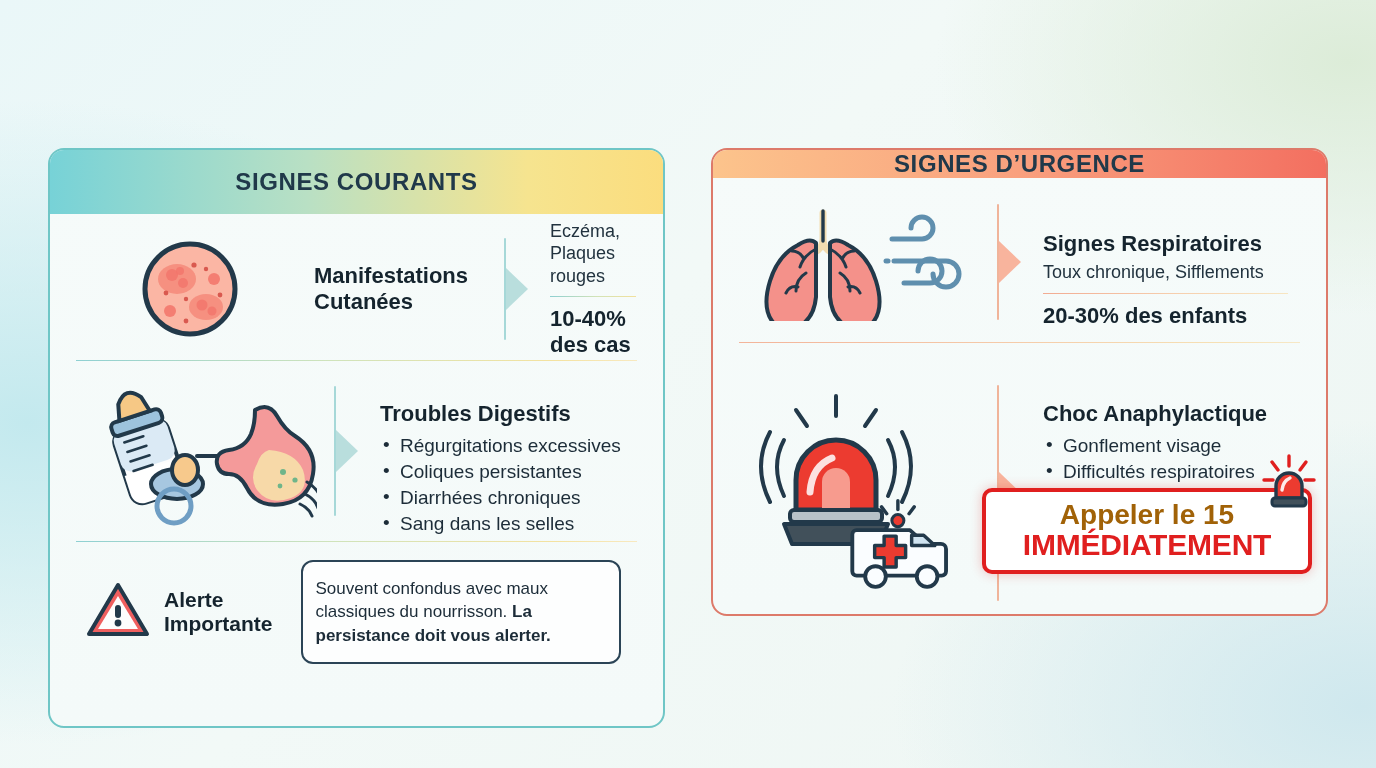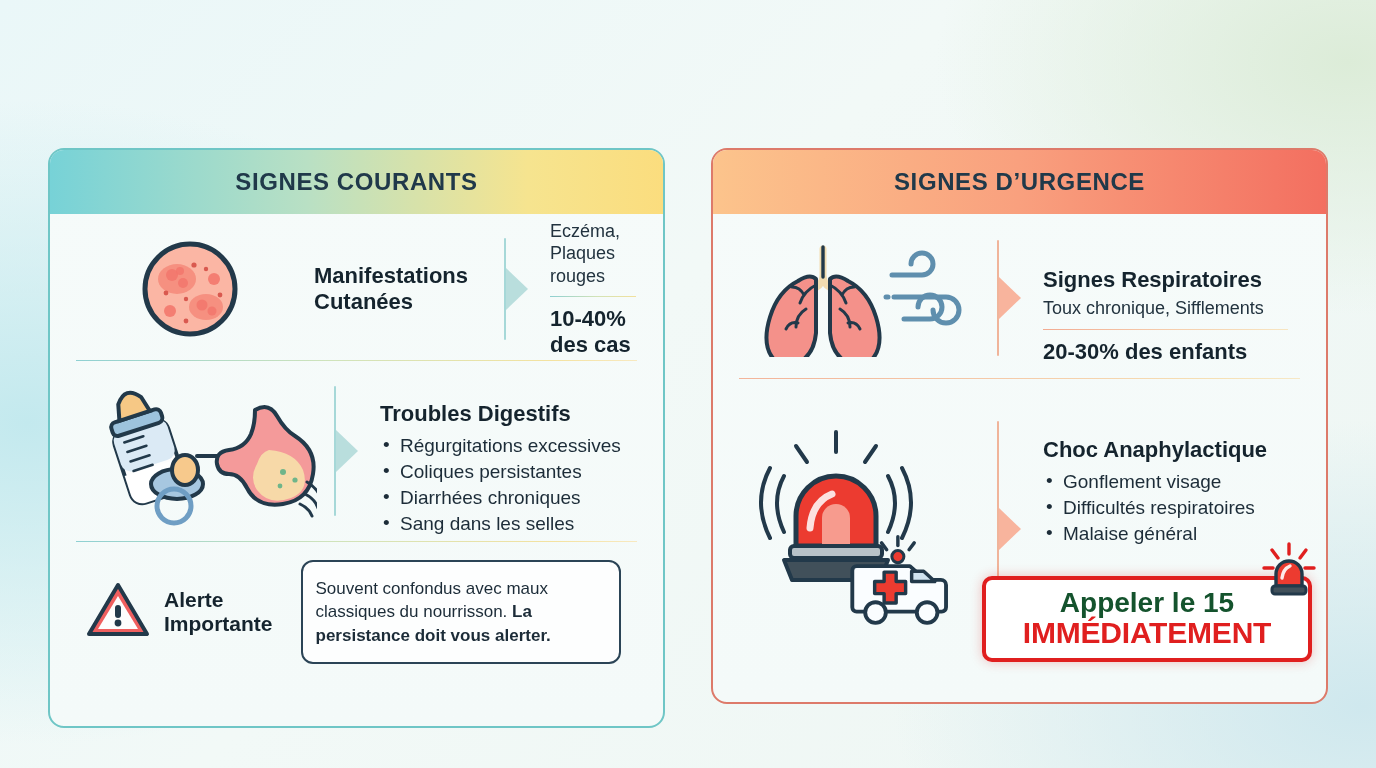--- a/index.html
+++ b/index.html
@@ -29,21 +29,21 @@
   .panels {
     position: absolute; left: 0; top: 148px; width: 1376px;
     display: flex; gap: 46px; padding: 0 48px; align-items: flex-start;
   }
   .panel {
     flex: 1; border-radius: 16px; overflow: hidden;
     background: linear-gradient(180deg, #f6fbfa 0%, #f4faf9 100%);
     display: flex; flex-direction: column;
   }
   .panel.left  { border: 2px solid #6fc6c6; height: 580px; }
-  .panel.right { border: 2px solid #dd7a6a; height: 556px; }
+  .panel.right { border: 2px solid #dd7a6a; height: 468px; }
 
   .panel-head {
     height: 64px; display: flex; align-items: center; justify-content: center;
     font-size: 24px; font-weight: 700; letter-spacing: 0.6px; color: #20394a;
   }
   .panel.left  .panel-head { background: linear-gradient(90deg, #77d2d7 0%, #b9e0c4 42%, #f6e48f 78%, #fbdd7e 100%); }
   .panel.right .panel-head { background: linear-gradient(90deg, #fcc48c 0%, #f9a07e 50%, #f36f60 100%); }
 
   .panel-body { flex: 1; padding: 4px 22px 0 22px; display: flex; flex-direction: column; }
 
@@ -94,21 +94,21 @@
   .alert-box p { font-size: 17px; line-height: 1.36; color: #1c2c38; }
   .alert-box b { font-weight: 700; }
 
   
   .cta-wrap { position: absolute; right: 12px; bottom: -14px; width: 330px; }
   .cta {
     border: 4px solid #e01f1f; border-radius: 10px; background: #fff;
     text-align: center; padding: 8px 10px 10px 10px;
     box-shadow: 0 0 12px rgba(224,31,31,0.28);
   }
-  .cta .l1 { font-size: 28px; font-weight: 700; color: #14532d; line-height: 1.04; }
+  .cta .l1 { font-size: 28px; font-weight: 700; color: #a16207; line-height: 1.04; }
   .cta .l2 { font-size: 30px; font-weight: 700; color: #e01f1f; line-height: 1.04; letter-spacing: -0.2px; }
   .cta-light { position: absolute; right: -6px; top: -34px; }
   .rel { position: relative; }
 </style>
 </head>
 <body>
 
 <div class="page">
 
 

